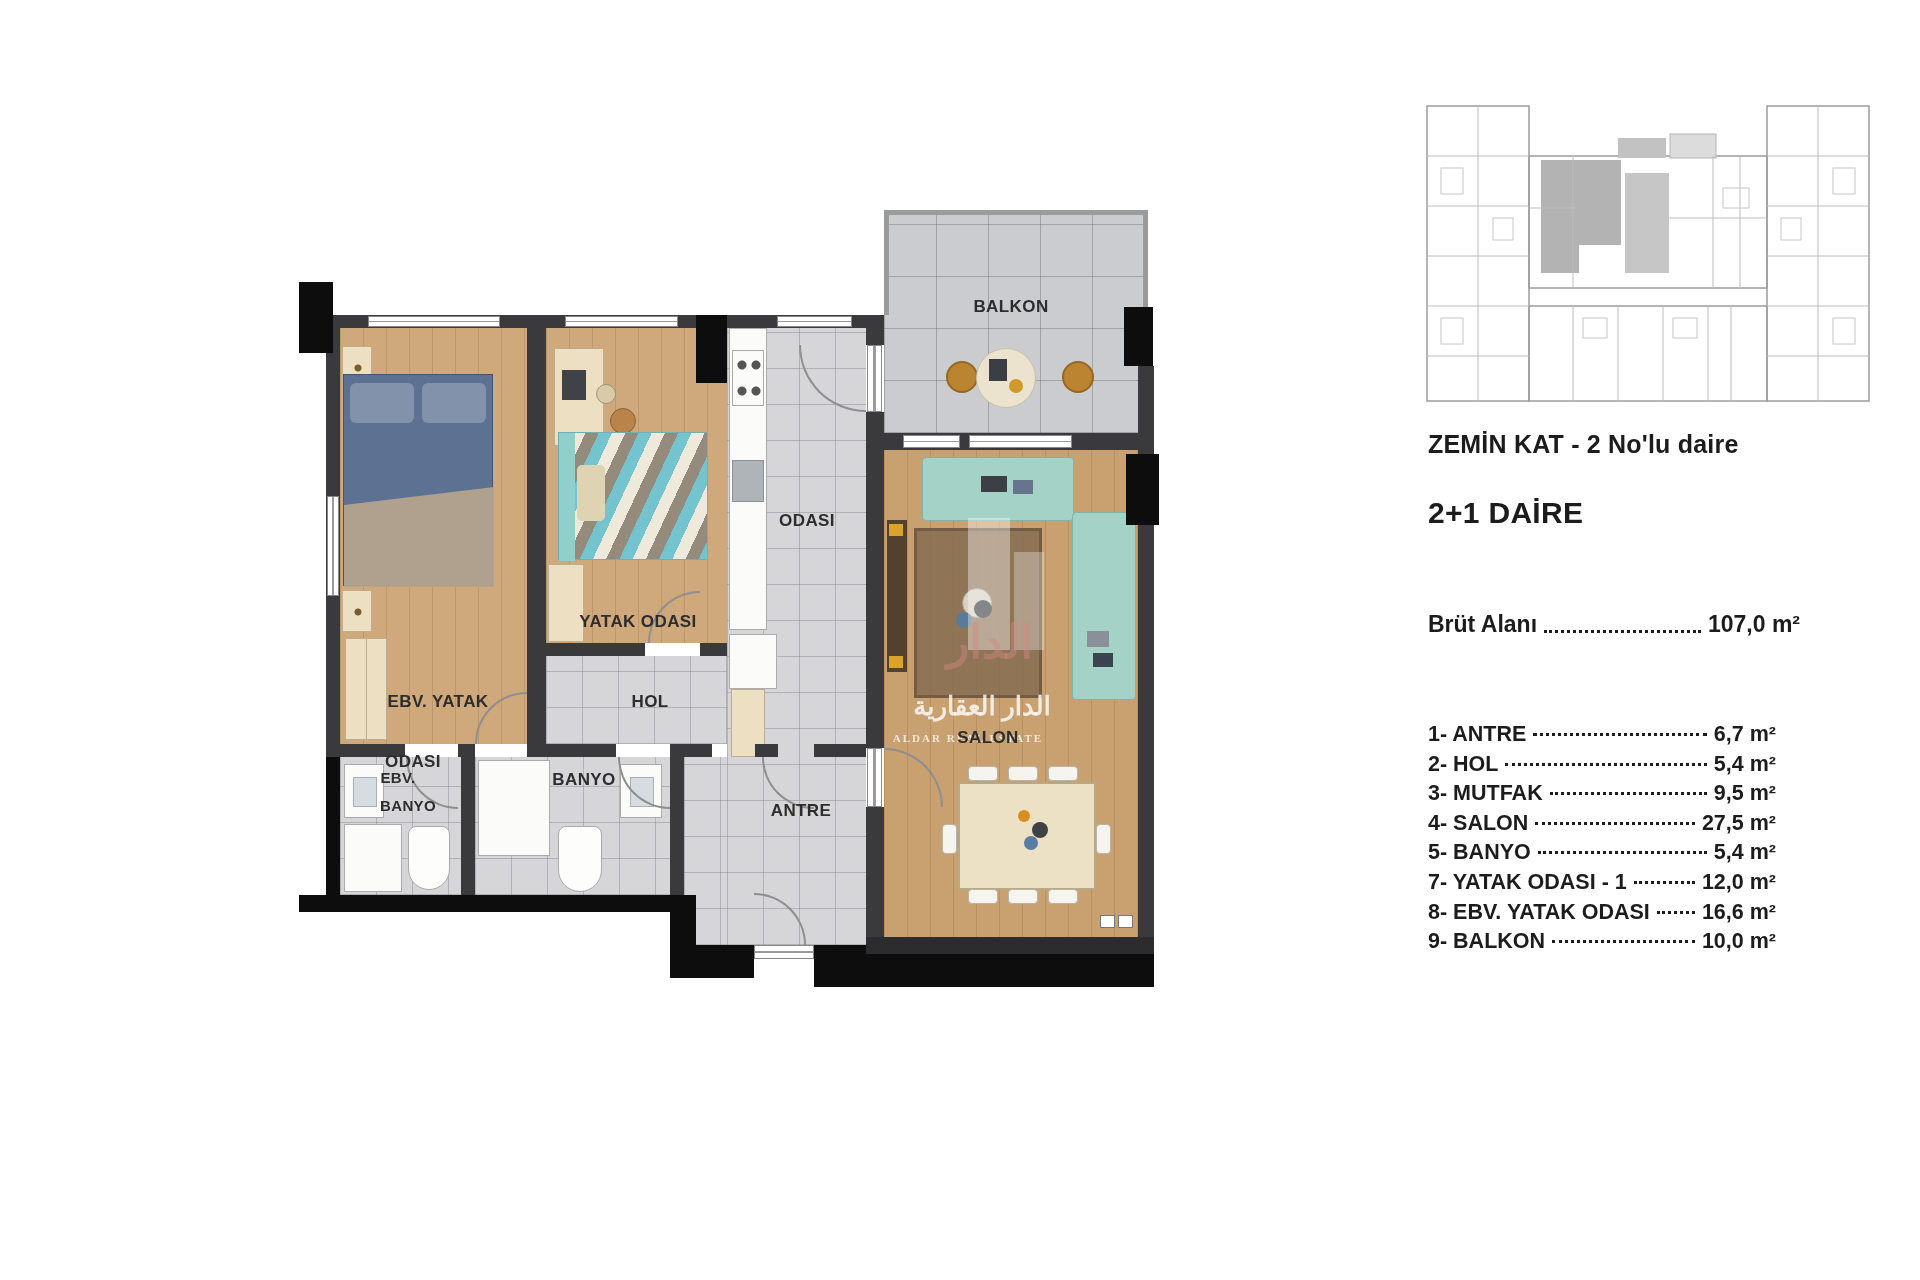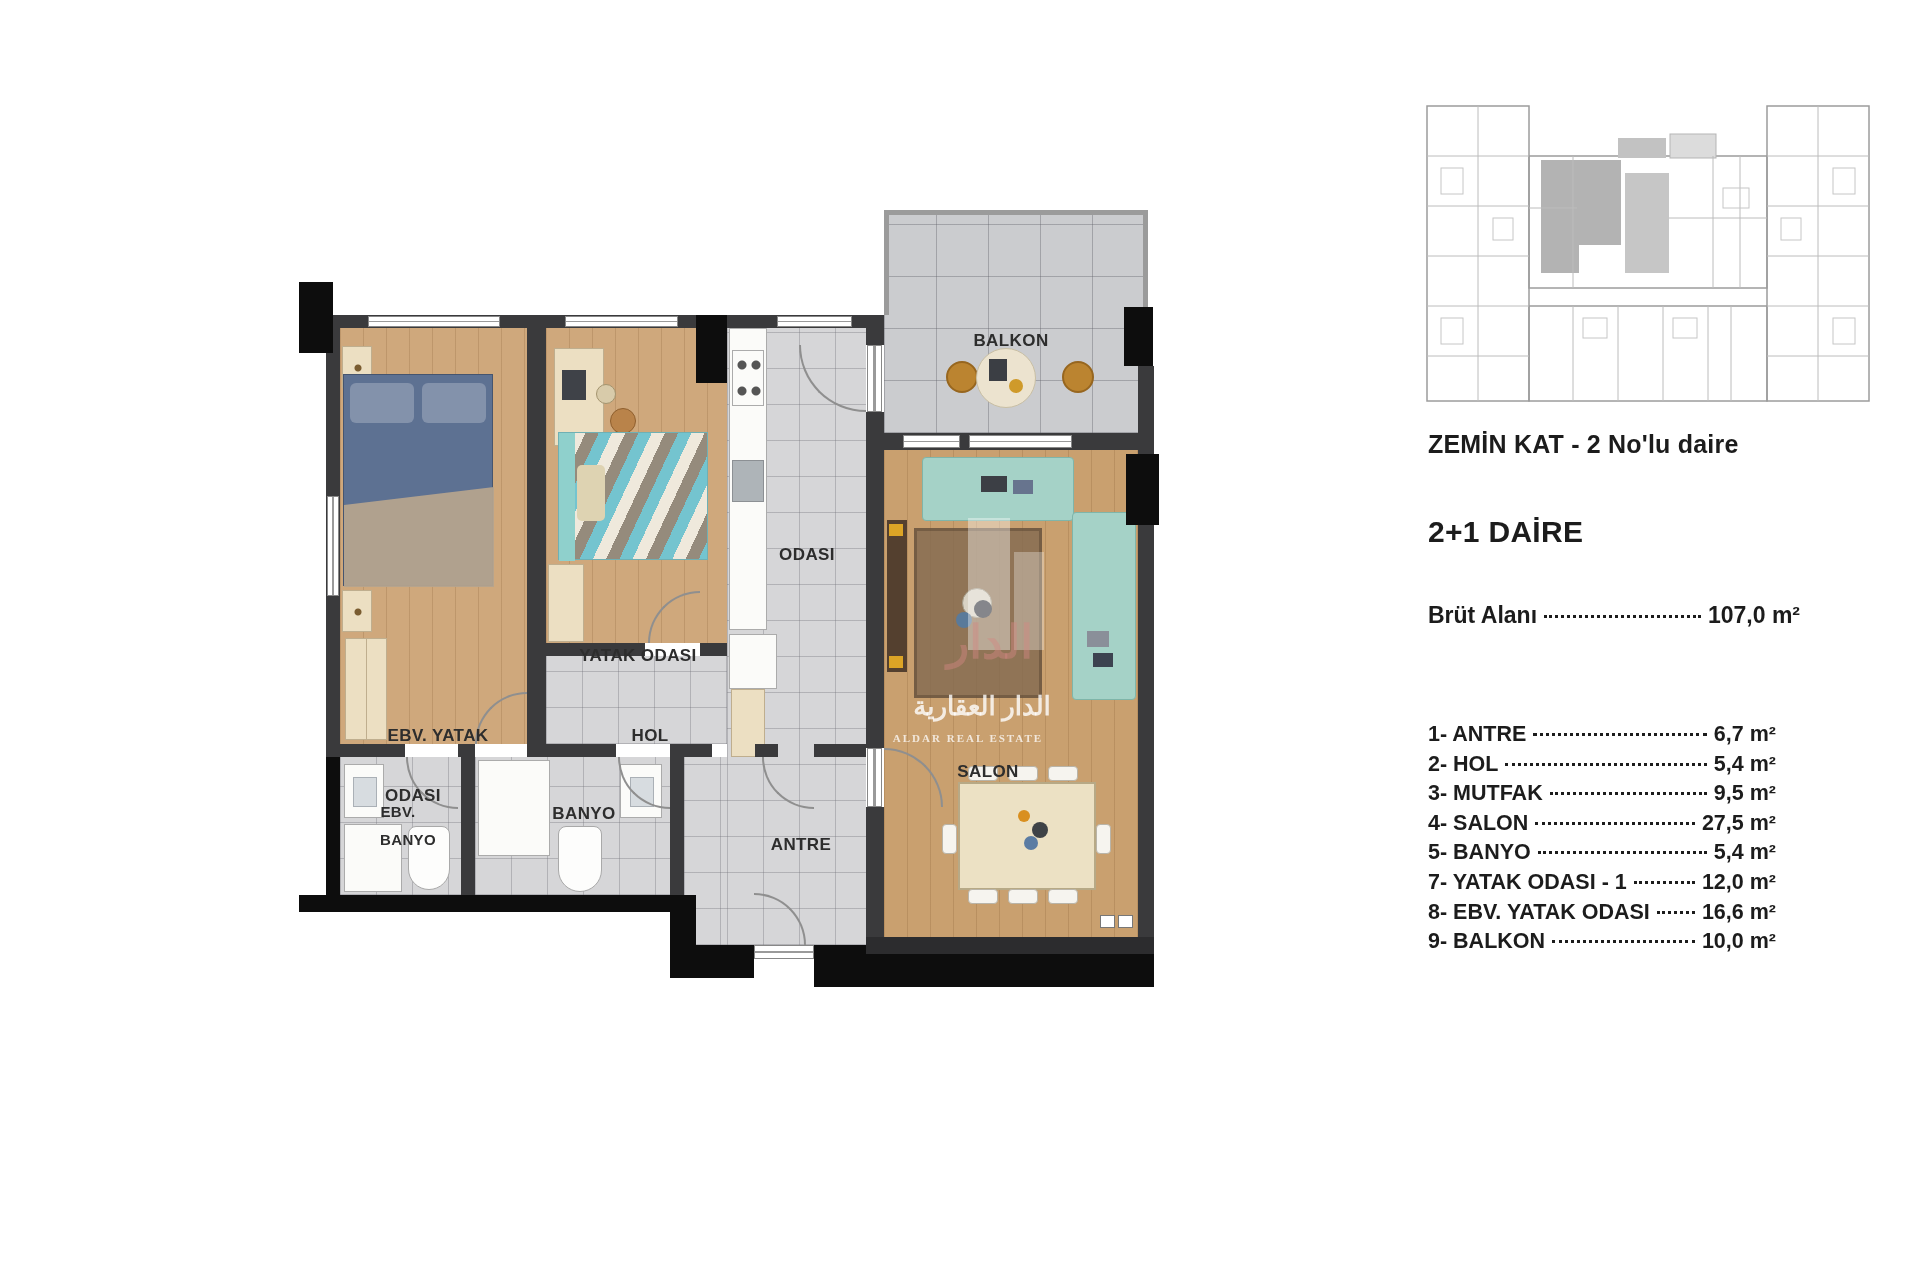--- a/index.html
+++ b/index.html
@@ -24,30 +24,30 @@
   .winV{background:linear-gradient(90deg,#fff 42%,#9a9a9a 42%,#9a9a9a 58%,#fff 58%);border:1px solid #878787;z-index:32;}
   .arc{border:2px solid #8f8f8f;background:transparent;z-index:35;}
   .arcTL{border-right:none;border-bottom:none;border-radius:100% 0 0 0;}
   .arcTR{border-left:none;border-bottom:none;border-radius:0 100% 0 0;}
   .arcBL{border-right:none;border-top:none;border-radius:0 0 0 100%;}
   .fur{z-index:20;}
   .beige{background:#ecdfc2;border:1px solid #bfae8e;}
   .white{background:#fbfbf9;border:1px solid #ababab;}
   .teal{background:#a5d2c7;border:1px solid #7fb5a9;}
   .rlabel{z-index:60;font-weight:700;font-size:17px;color:#2d2d2d;letter-spacing:.4px;
-          white-space:nowrap;transform:translate(-50%,-50%);margin-top:34px;}
+          white-space:nowrap;transform:translate(-50%,-50%);}
   .rlabel.small{font-size:15px;}
   .wm{z-index:50;transform:translate(-50%,-50%);white-space:nowrap;font-family:Liberation Serif, serif;margin-left:24px;}
   
   .caption{position:absolute;left:1428px;top:430px;font-size:25px;font-weight:600;letter-spacing:.2px;}
-  .unit-title{position:absolute;left:1428px;top:515px;font-size:30px;font-weight:700;letter-spacing:.3px;}
+  .unit-title{position:absolute;left:1428px;top:496px;font-size:30px;font-weight:700;letter-spacing:.3px;}
   #areas{position:absolute;left:1428px;top:602px;width:372px;}
   #rooms{position:absolute;left:1428px;top:722px;width:348px;}
   .specrow{display:flex;align-items:baseline;font-weight:700;}
-  #areas .specrow{font-size:23px;height:36px;}
+  #areas .specrow{font-size:23px;height:36px;align-items:flex-end;}
   #rooms .specrow{font-size:21.5px;height:29.6px;}
   .leader{flex:1;border-bottom:3px dotted #1c1c1c;margin:0 7px;transform:translateY(-5px);min-width:24px;}
   .val{white-space:nowrap;}
   #keyplan{position:absolute;left:1408px;top:68px;width:480px;height:350px;}
 </style>
 </head>
 <body>
 <div id="page">
 
 <div id="plan">

